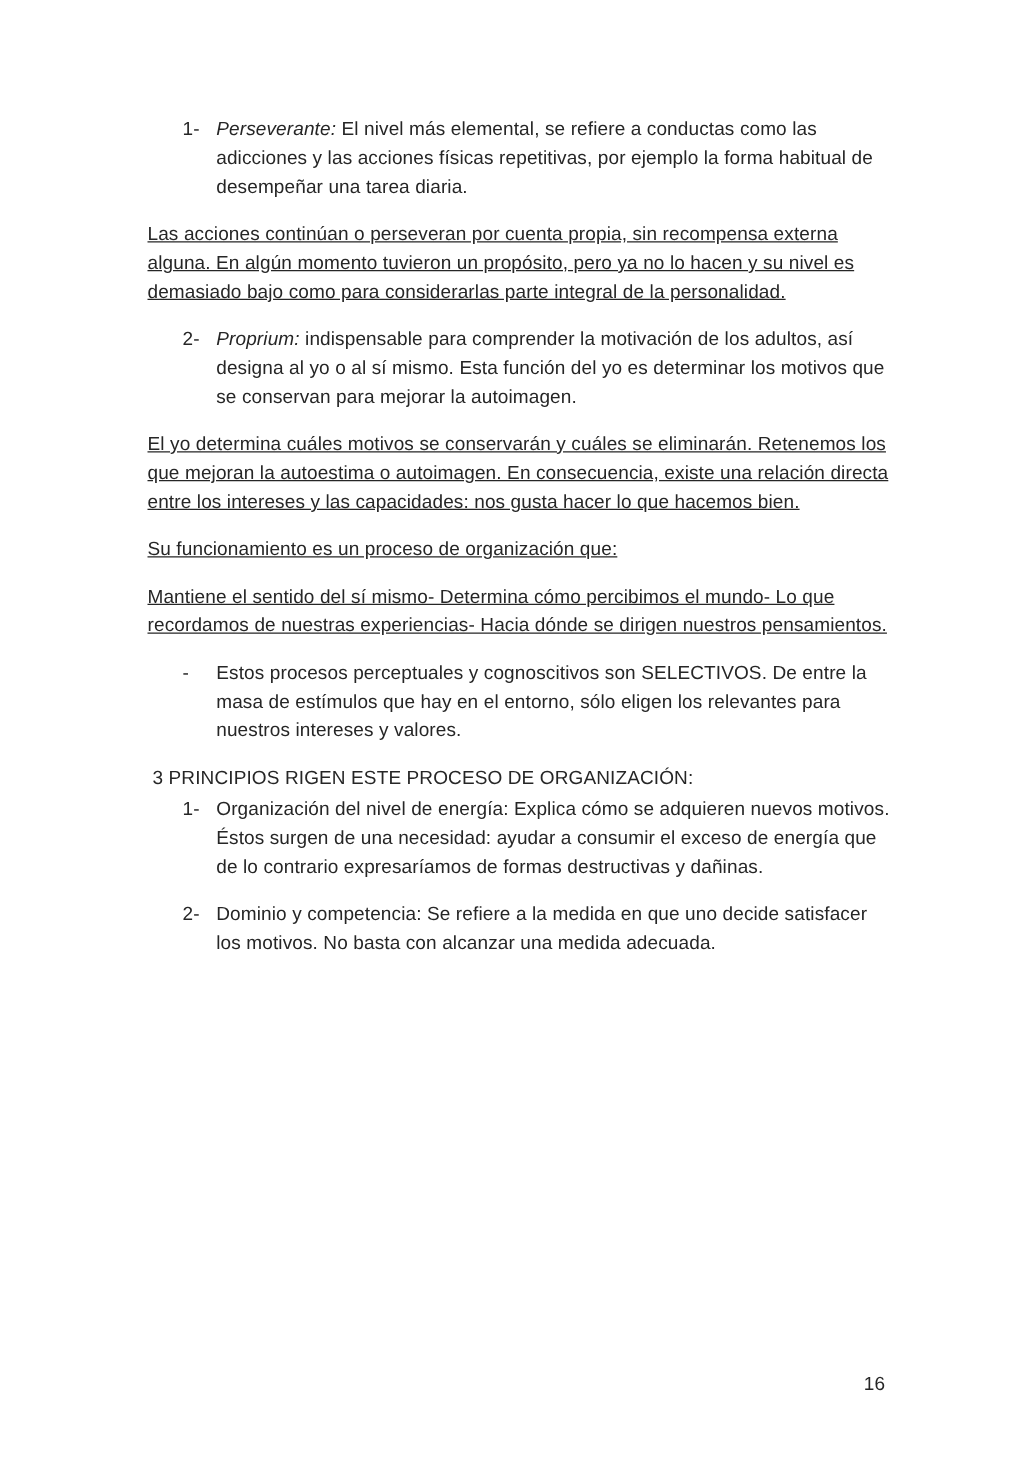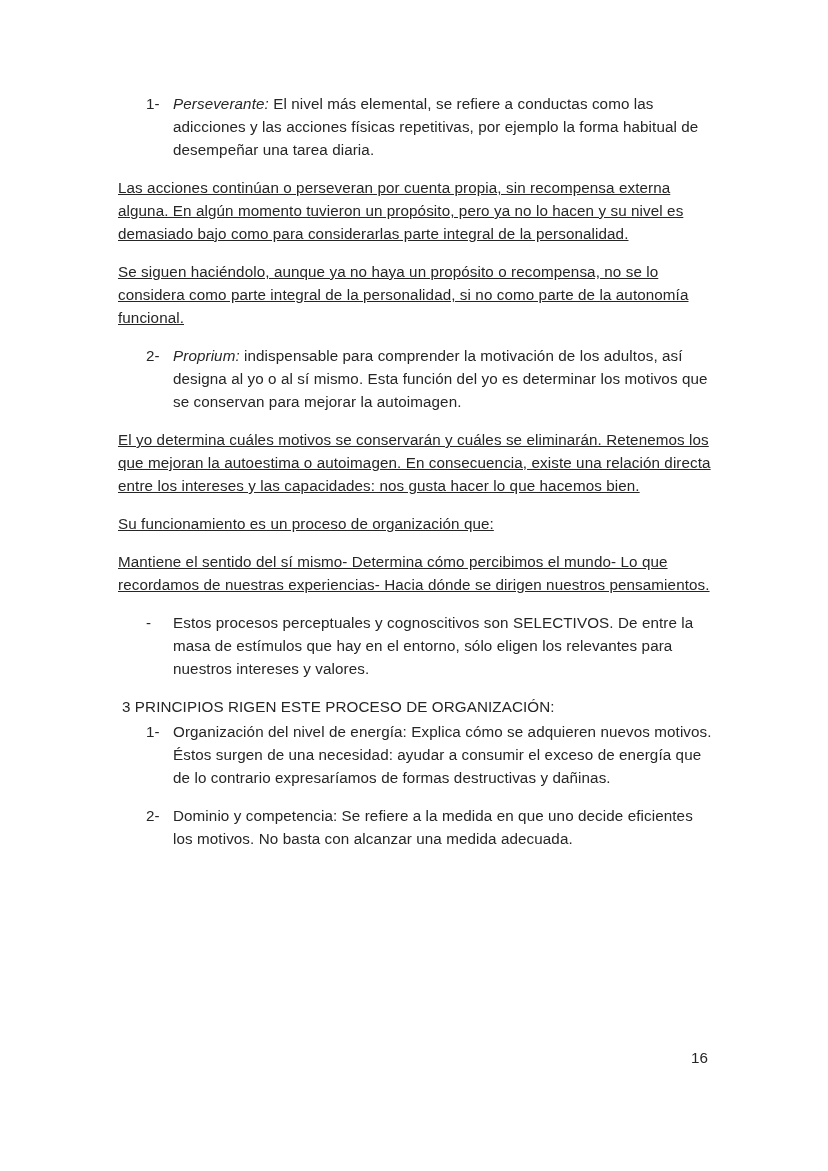--- a/index.html
+++ b/index.html
@@ -43,41 +43,40 @@
     width: 27px;
   }
   .item-text {
     flex: 1 1 auto;
   }
   .lead-italic {
     font-style: italic;
   }
   .page-number {
     position: absolute;
-    top: 1046px;
+    top: 1096px;
     right: 120px;
     font-size: 15.2px;
     line-height: 23px;
     color: #262626;
   }
 </style>
 </head>
 <body>
 
 <div class="page">
   <div class="page-content">
 
     <div class="list-item">
       <span class="list-marker">1-</span>
       <div class="item-text"><span class="lead-italic">Perseverante:</span><span> El nivel más elemental, se refiere a conductas como las adicciones y las acciones físicas repetitivas, por ejemplo la forma habitual de desempeñar una tarea diaria.</span></div>
     </div>
 
     <p class="para">Las acciones continúan o perseveran por cuenta propia, sin recompensa externa alguna. En algún momento tuvieron un propósito, pero ya no lo hacen y su nivel es demasiado bajo como para considerarlas parte integral de la personalidad.</p>
 
-    <p class="para">Se siguen haciéndolo, aunque ya no haya un propósito o recompensa, no se lo considera como parte integral de la personalidad, si no como parte de la autonomía funcional.</p>
 
     <div class="list-item">
       <span class="list-marker">2-</span>
       <div class="item-text"><span class="lead-italic">Proprium:</span><span> indispensable para comprender la motivación de los adultos, así designa al yo o al sí mismo. Esta función del yo es determinar los motivos que se conservan para mejorar la autoimagen.</span></div>
     </div>
 
     <p class="para">El yo determina cuáles motivos se conservarán y cuáles se eliminarán. Retenemos los que mejoran la autoestima o autoimagen. En consecuencia, existe una relación directa entre los intereses y las capacidades: nos gusta hacer lo que hacemos bien.</p>
 
     <p class="para">Su funcionamiento es un proceso de organización que:</p>
 
@@ -91,20 +90,20 @@
     <p class="heading">3 PRINCIPIOS RIGEN ESTE PROCESO DE ORGANIZACIÓN:</p>
 
     <div class="list-item">
       <span class="list-marker">1-</span>
       <div class="item-text"><span>Organización del nivel de energía: Explica cómo se adquieren nuevos motivos. Éstos surgen de una necesidad: ayudar a consumir el exceso de energía que de lo contrario expresaríamos de formas destructivas y dañinas.</span></div>
     </div>
 
 
     <div class="list-item">
       <span class="list-marker">2-</span>
-      <div class="item-text"><span>Dominio y competencia: Se refiere a la medida en que uno decide eficientes los motivos. No basta con alcanzar una medida adecuada.</span></div>
+      <div class="item-text"><span>Dominio y competencia: Se refiere a la medida en que uno decide satisfacer los motivos. No basta con alcanzar una medida adecuada.</span></div>
     </div>
 
 
   </div>
 
   <div class="page-number">16</div>
 </div>
 
 </body></html>

